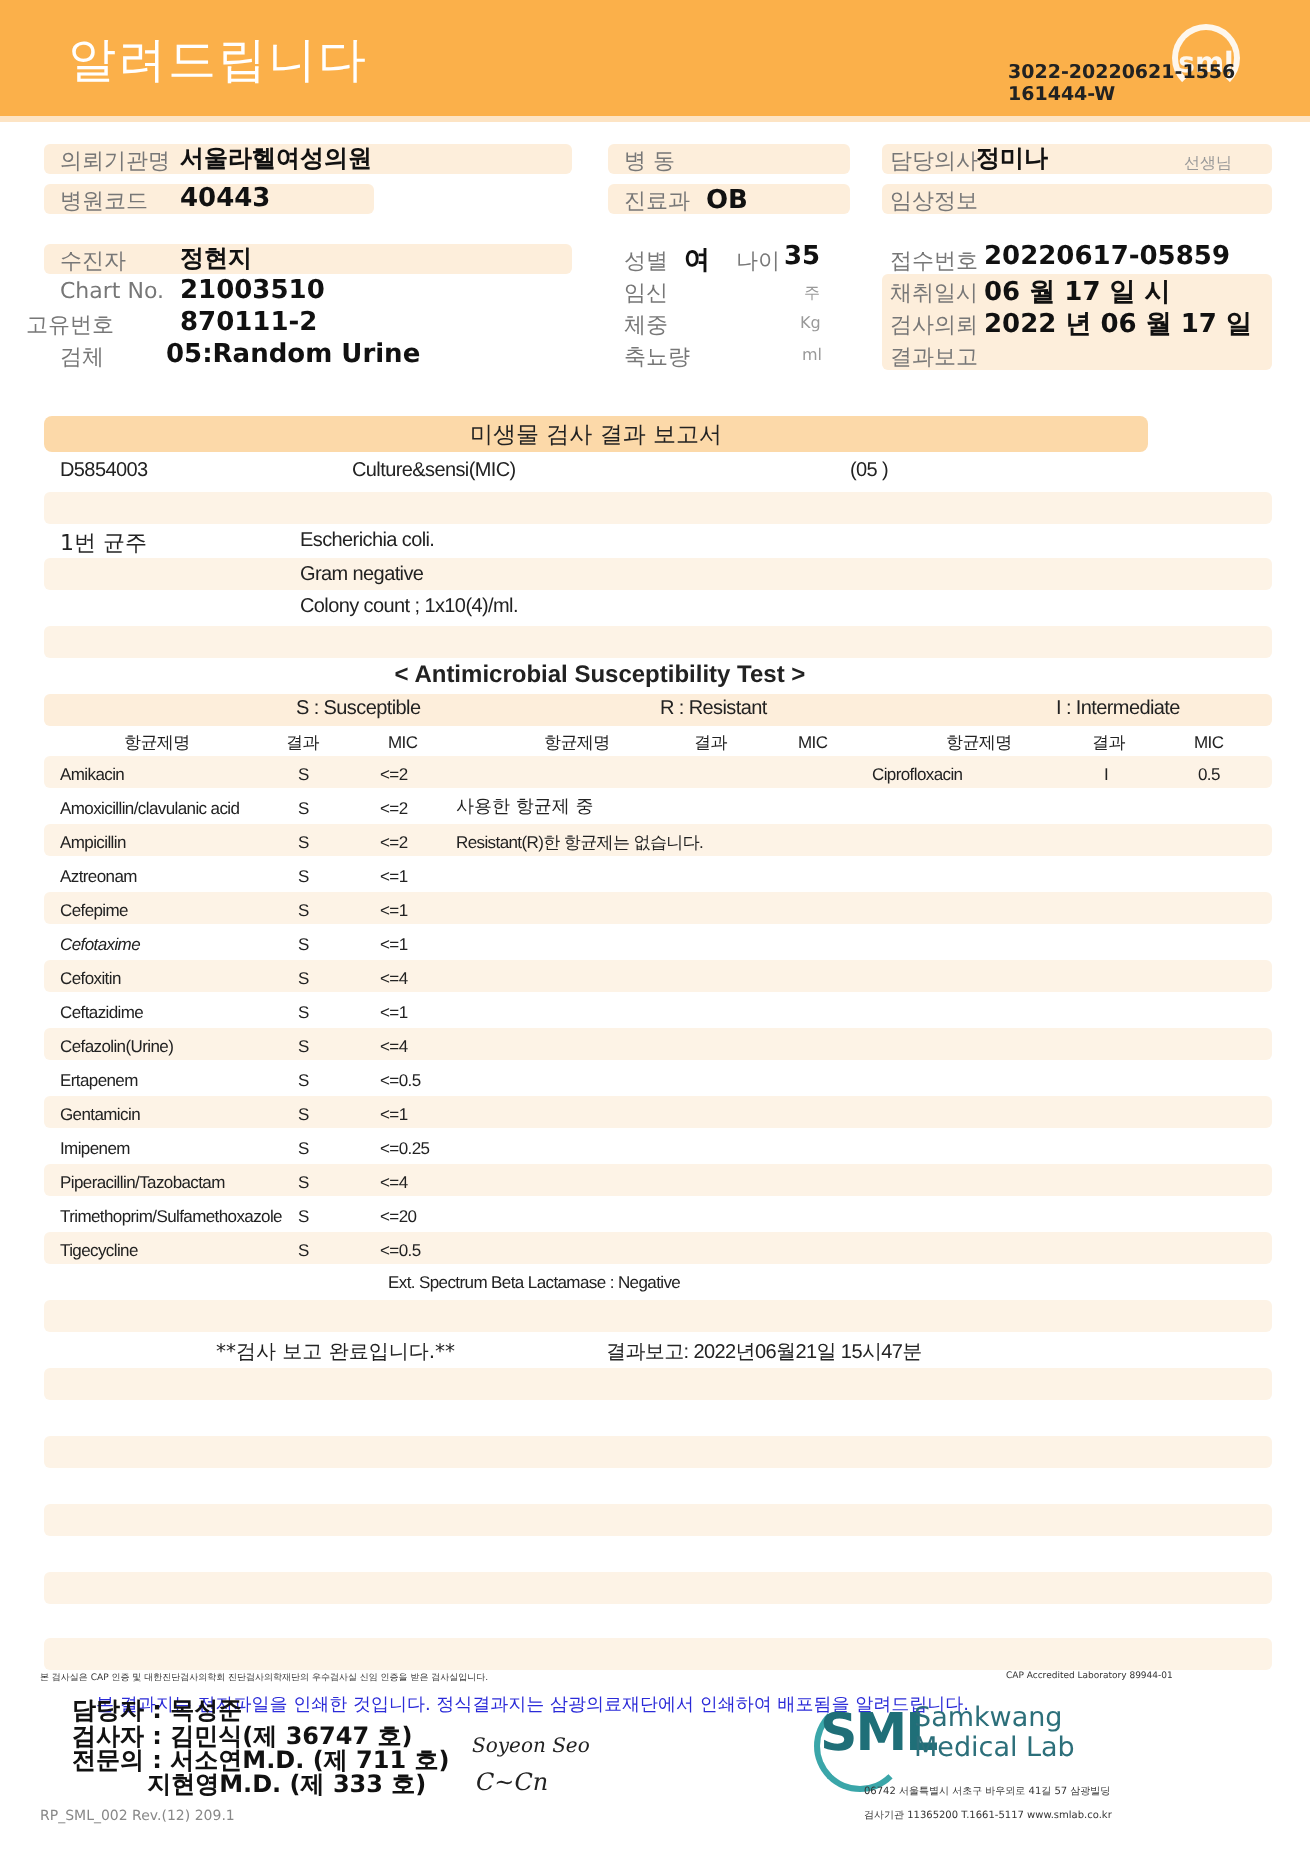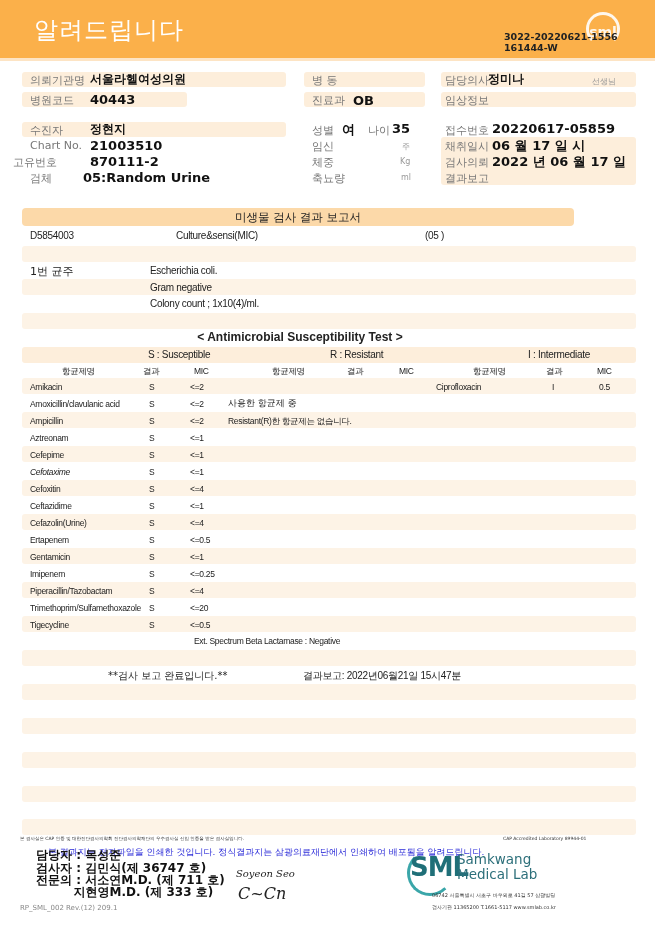--- a/index.html
+++ b/index.html
@@ -190,21 +190,21 @@
 <div class="abs band2 row" style="top:819px;"></div>
 
 <div class="abs tiny" style="left:20px;top:836px;">본 검사실은 CAP 인증 및 대한진단검사의학회 진단검사의학재단의 우수검사실 신임 인증을 받은 검사실입니다.</div>
 <div class="abs tiny" style="left:503px;top:836px;">CAP Accredited Laboratory 89944-01</div>
 <div class="abs blue" style="left:48px;top:846px;">본 결과지는 전자파일을 인쇄한 것입니다. 정식결과지는 삼광의료재단에서 인쇄하여 배포됨을 알려드립니다.</div>
 <div class="abs sig" style="left:36px;top:849px;">담당자 : 목성준</div>
 <div class="abs sig" style="left:36px;top:862px;">검사자 : 김민식(제 36747 호)</div>
 <div class="abs sig" style="left:36px;top:874px;">전문의 : 서소연M.D. (제 711 호)</div>
 <div class="abs sig" style="left:36px;top:886px;">         지현영M.D. (제 333 호)</div>
 <div class="abs script" style="left:236px;top:868px;">Soyeon Seo</div>
-<div class="abs script" style="left:238px;top:884px;font-size:16px;">C~Cn</div>
+<div class="abs script" style="left:238px;top:884px;font-size:12px;">C~Cn</div>
 <div class="abs" style="left:20px;top:904px;font-size:7px;color:#888;white-space:nowrap;">RP_SML_002  Rev.(12) 209.1</div>
 
 <div class="abs sml-arc"></div>
 <div class="abs sml-logo">SML</div>
 <div class="abs sml-name">
   <div>Samkwang</div>
   <div>Medical Lab</div>
 </div>
 <div class="abs tiny" style="left:432px;top:892px;font-size:5px;">06742 서울특별시 서초구 바우뫼로 41길 57 삼광빌딩</div>
 <div class="abs tiny" style="left:432px;top:904px;font-size:5px;">검사기관 11365200 T.1661-5117 www.smlab.co.kr</div>

